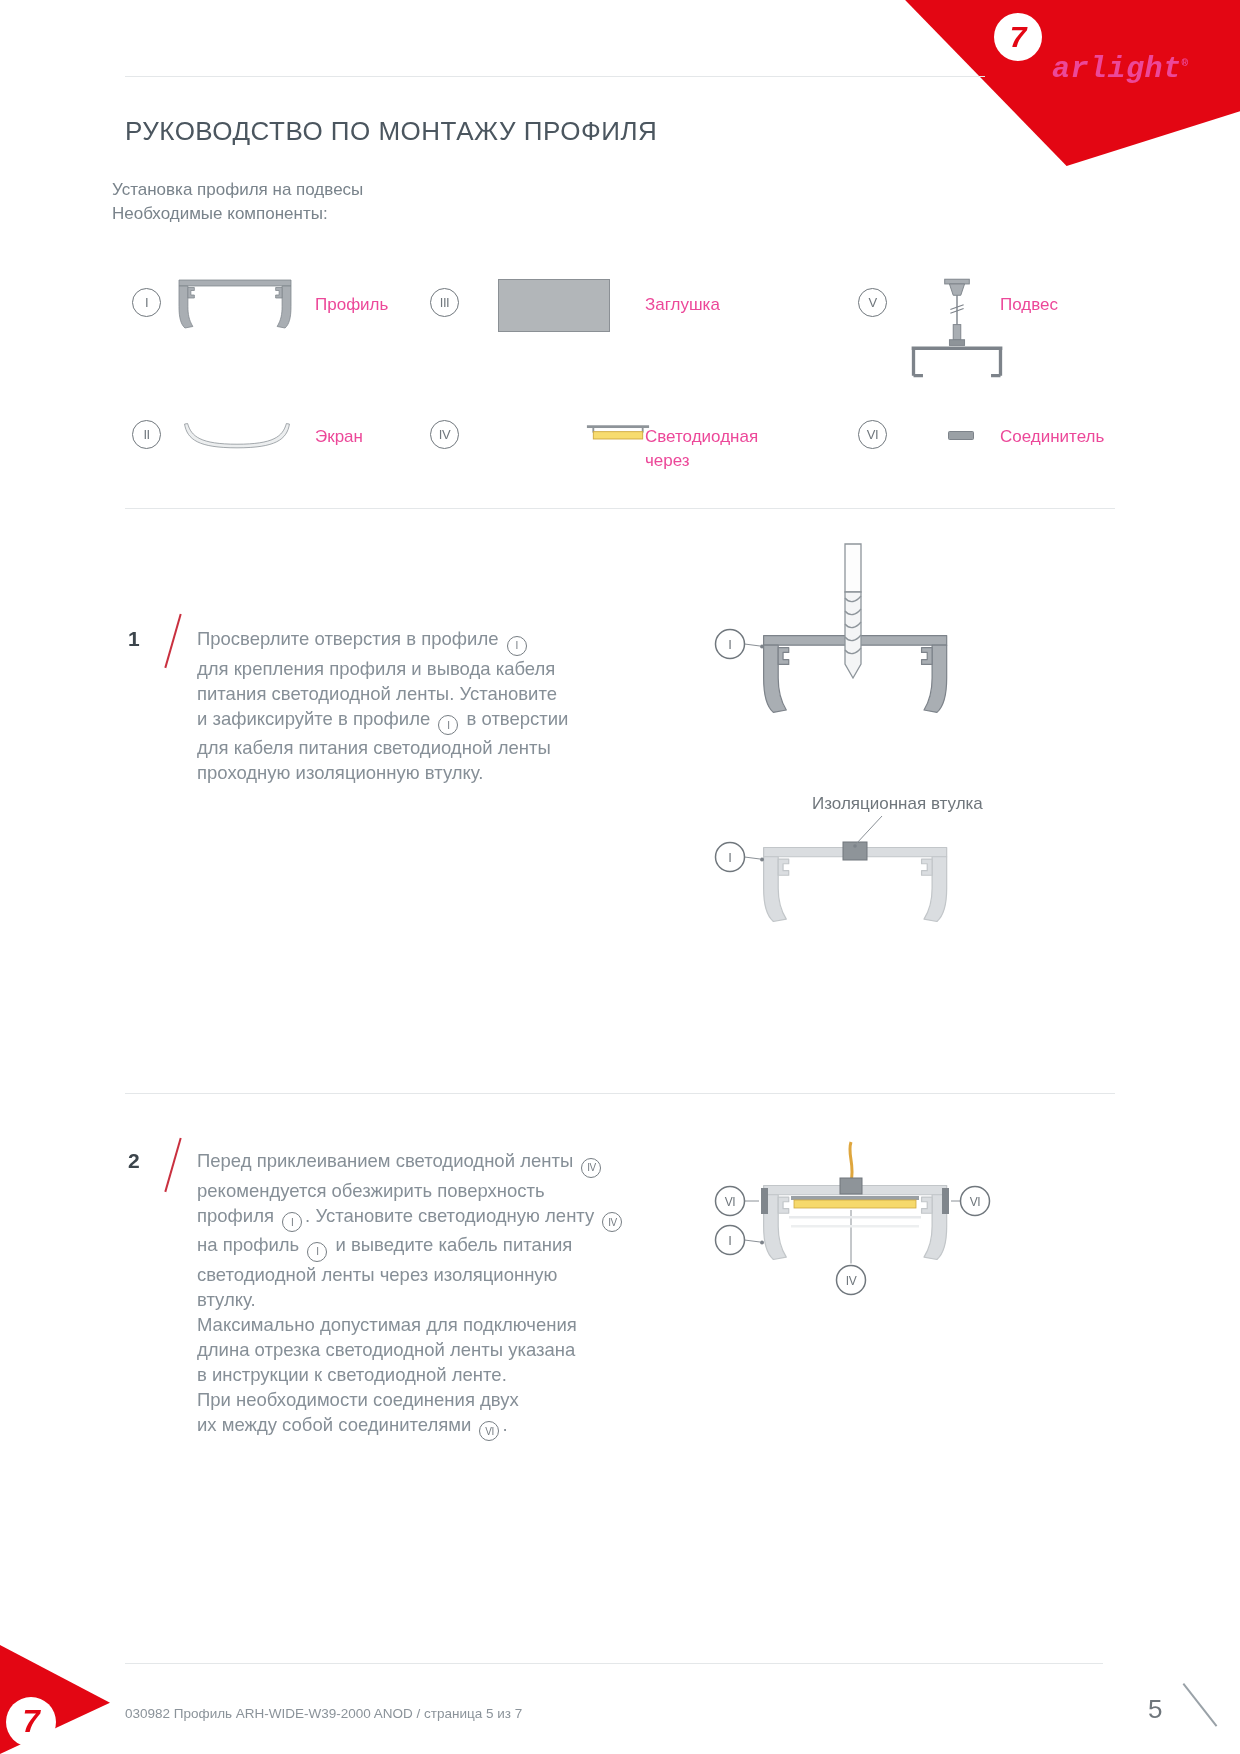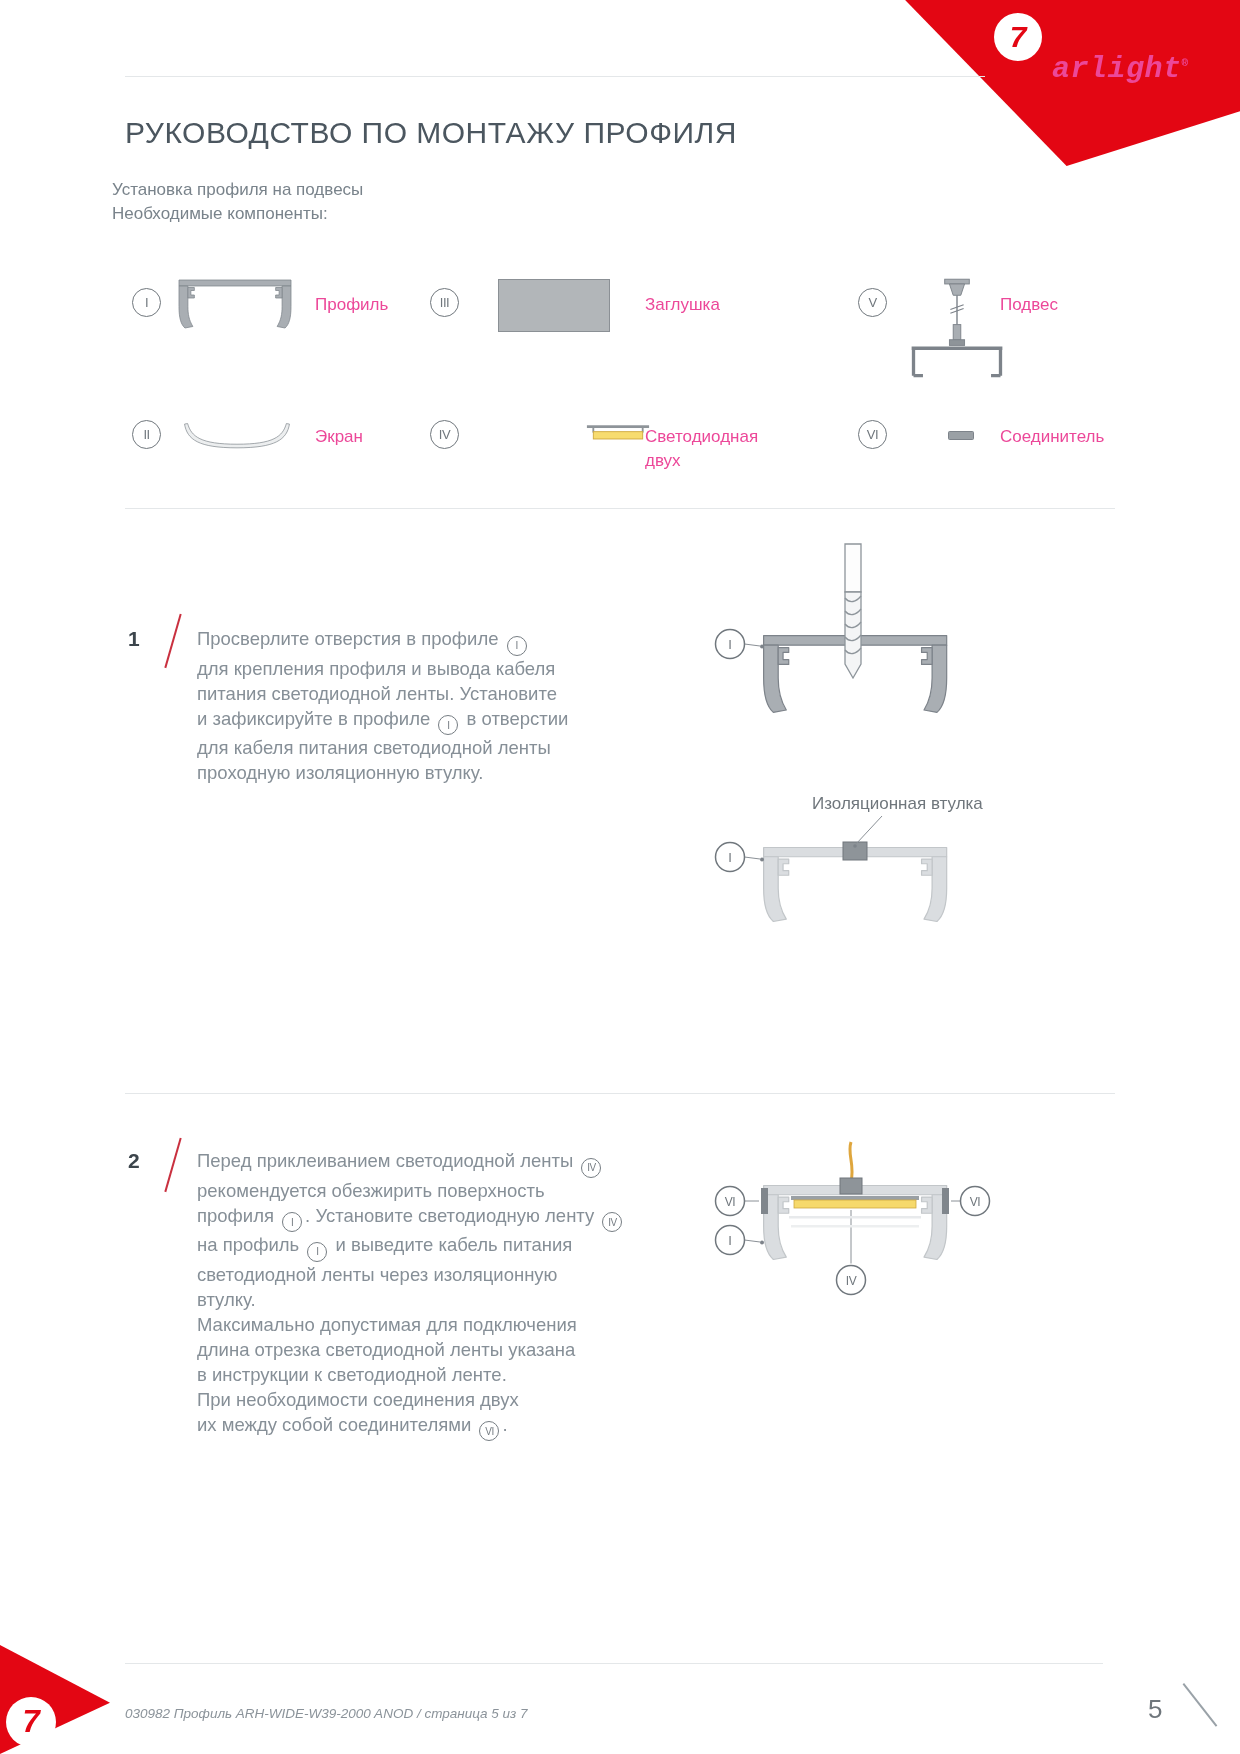--- a/index.html
+++ b/index.html
@@ -1,35 +1,35 @@
 <!DOCTYPE html>
 <html><head>
 <meta charset="utf-8">
 <style>
   html,body{margin:0;padding:0;background:#fff;}
   .page{position:relative;width:1240px;height:1754px;background:#fff;overflow:hidden;
         font-family:"Liberation Sans","DejaVu Sans",sans-serif;}
   .abs{position:absolute;}
   .divider{position:absolute;height:1px;background:#e4e7e9;}
-  .title{position:absolute;font-size:30px;font-weight:400;color:#4b565f;letter-spacing:.5px;}
+  .title{position:absolute;font-size:26px;font-weight:400;color:#4b565f;letter-spacing:.5px;}
   .subtitle{position:absolute;font-size:17px;line-height:23.5px;color:#79838b;}
   .circ{position:absolute;width:29px;height:29px;border:1.5px solid #70777d;border-radius:50%;
         display:flex;align-items:center;justify-content:center;font-size:13px;color:#70777d;
         box-sizing:border-box;background:#fff;letter-spacing:-.5px;}
   .comp-label{position:absolute;font-size:17px;color:#ec4899;line-height:24px;}
   .step-num{position:absolute;font-size:21px;font-weight:bold;color:#3c454c;}
   .slash{position:absolute;width:2.2px;height:56px;background:#c9303f;transform:rotate(16deg);}
   .step-text{position:absolute;font-size:18.5px;color:#868f97;width:470px;}
   .step-line{line-height:25px;white-space:nowrap;}
   .step2 .step-line{line-height:25px;}
   .inline-circle{display:inline-flex;width:20px;height:20px;border:1.2px solid #767d83;
         border-radius:50%;align-items:center;justify-content:center;font-size:10px;color:#767d83;
         box-sizing:border-box;vertical-align:-4px;margin:0 3px;letter-spacing:-.5px;}
   .endcap{position:absolute;background:#b2b6b9;border:1px solid #8b9095;box-sizing:border-box;}
-  .footer-text{position:absolute;font-size:13.5px;color:#8b939a;font-style:italic;}
+  .footer-text{position:absolute;font-size:13.5px;color:#8b939a;}
   .page-num{position:absolute;font-size:26px;color:#6f767c;}
   .page-num-slash{position:absolute;width:1.5px;height:54px;background:#9aa2a8;transform:rotate(-38deg);}
   .ribbon-top{position:absolute;right:0;top:0;width:340px;height:166px;background:#e30613;
         clip-path:polygon(1.5% 0,100% 0,100% 67%,49% 100%);}
   .ribbon-bottom{position:absolute;left:0;top:1645px;width:110px;height:109px;background:#e30613;
         clip-path:polygon(0 0,100% 53%,0 100%);}
   .logo-circle{position:absolute;background:#fff;border-radius:50%;display:flex;align-items:center;
         justify-content:center;font-weight:bold;font-style:italic;color:#e30613;}
   .wordmark{position:absolute;color:#ec4899;font-size:30px;font-weight:bold;font-style:italic;letter-spacing:.5px;font-family:Liberation Mono, monospace;}
   .wordmark sup{font-size:11px;font-style:normal;}
@@ -93,21 +93,21 @@
   </svg>
   <div class="comp-label" style="left:315px;top:425px;">Экран</div>
 
   <div class="circ" style="left:430px;top:420px;">IV</div>
   <svg class="abs" style="left:586px;top:424px;" width="64" height="19" viewBox="0 0 70 20">
     <rect x="1" y="1" width="68" height="3" fill="#8e9499"></rect>
     <rect x="7" y="4" width="2" height="5" fill="#8e9499"></rect>
     <rect x="61" y="4" width="2" height="5" fill="#8e9499"></rect>
     <rect x="8" y="8" width="54" height="8" fill="#f7dc6f" stroke="#cfa93f" stroke-width="1"></rect>
   </svg>
-  <div class="comp-label" style="left:645px;top:425px;width:130px;">Светодиодная двух</div>
+  <div class="comp-label" style="left:645px;top:425px;width:130px;">Светодиодная через</div>
 
   <div class="circ" style="left:858px;top:420px;">VI</div>
   <svg class="abs" style="left:948px;top:431px;" width="26" height="9" viewBox="0 0 26 9">
     <rect x="0.5" y="0.5" width="25" height="8" rx="1" fill="#9aa0a5" stroke="#7d838a"></rect>
   </svg>
   <div class="comp-label" style="left:1000px;top:425px;">Соединитель</div>
 
   <div class="divider" style="left:125px;top:508px;width:990px;"></div>
 
   <div class="step-num" style="left:128px;top:627px;">1</div>

